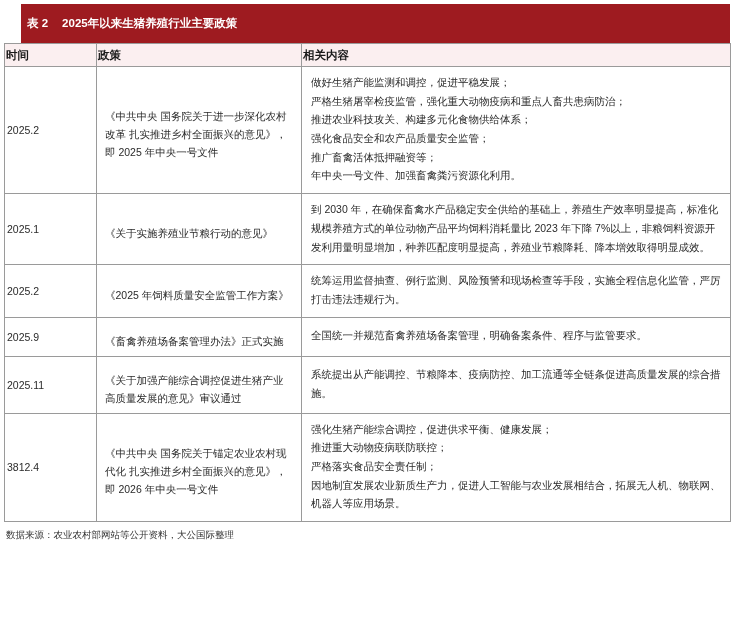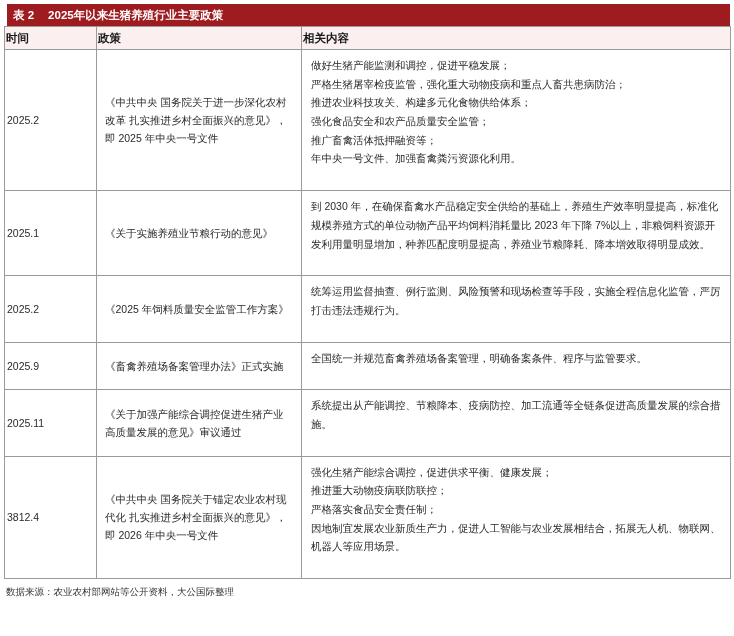--- a/index.html
+++ b/index.html
@@ -19,22 +19,22 @@
     position: relative;
     box-sizing: border-box;
     padding: 0 0 0 0;
   }
   
   .title-bar {
     display: flex;
     align-items: center;
     background: #9e1b20;
     color: #ffffff;
-    height: 22px;
-    margin: 4px 4px 0 7px;
+    height: 39px;
+    margin: 4px 4px 0 21px;
     padding: 0 0 0 6px;
     box-sizing: border-box;
   }
   .title-label {
     font-size: 11.5px;
     font-weight: bold;
     letter-spacing: 0px;
     white-space: nowrap;
   }
   .title-text {
@@ -69,29 +69,29 @@
 
   td.date {
     font-size: 10.5px;
     color: #2a2a2a;
     padding: 4px 2px;
   }
   td.policy {
     text-align: left;
     font-size: 10.5px;
     color: #2a2a2a;
-    padding: 6px 8px 6px 8px;
+    padding: 14px 8px 6px 8px;
     line-height: 1.72;
     border-radius: 20px;
   }
   td.content {
     text-align: left;
     font-size: 10.5px;
     color: #2a2a2a;
-    padding: 6px 9px 22px 9px;
+    padding: 6px 9px 8px 9px;
     line-height: 1.78;
   }
   td.content .line {
     display: block;
     white-space: pre-wrap;
   }
   .source {
     font-size: 9.5px;
     color: #333333;
     margin: 7px 4px 0 6px;

